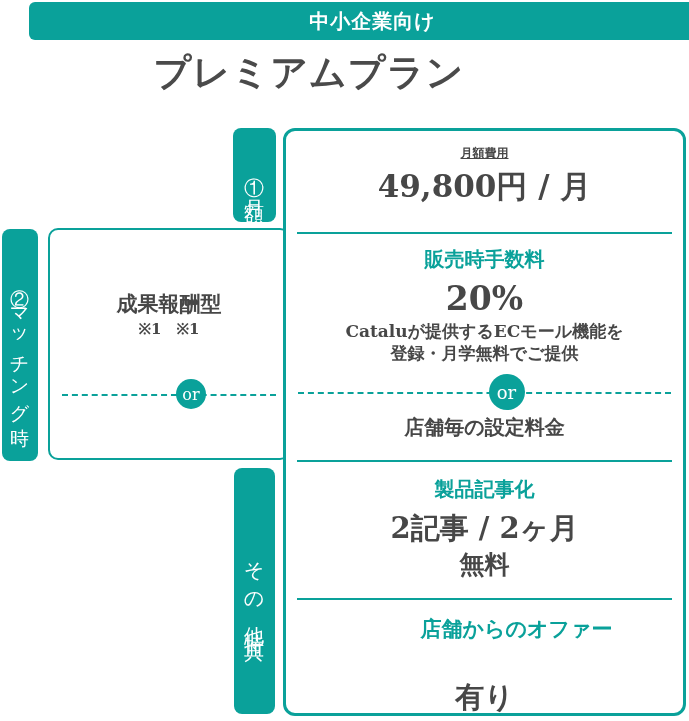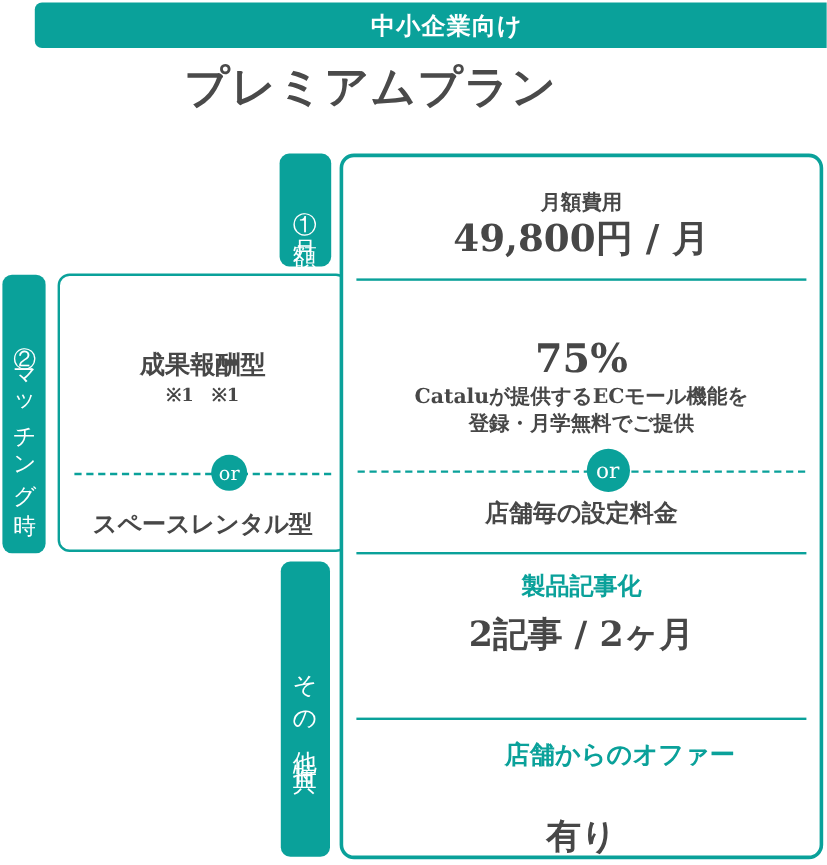--- a/index.html
+++ b/index.html
@@ -92,43 +92,44 @@
   <div class="vtab vtab-matching">②マッチング時</div>
   <div class="vtab vtab-other">その他特典</div>
 
   <div class="left-box">
     <div class="line" style="top:63px;font-size:21px;">成果報酬型</div>
     <div class="line" style="top:92px;font-size:15px;">※1　※1</div>
     <div class="or-divider small" style="top:149px;">
       <div class="dots"></div>
       <div class="or-circle">or</div>
     </div>
-    <div class="line" style="top:196px;font-size:20px;">スペースレンタル型</div>
   </div>
 
   <div class="main-box">
 
-    <div class="line" style="top:30px;font-size:17px;">月額費用</div>
-    <div class="line" style="top:53px;font-size:31px;">49,800円 / 月</div>
+    <div class="line" style="top:16px;font-size:12px;text-decoration:underline;">月額費用</div>
+    <div class="line" style="top:40px;font-size:31px;">49,800円 / 月</div>
 
     <div class="divider" style="top:101px;"></div>
 
-    <div class="line" style="top:151px;font-size:33px;">75%</div>
+    <div class="line teal-head" style="top:118px;font-size:20px;">販売時手数料</div>
+    <div class="line" style="top:151px;font-size:33px;">20%</div>
     <div class="line" style="top:214px;font-size:17px;">登録・月学無料でご提供</div>
     <div class="line" style="top:192px;font-size:17px;">Cataluが提供するECモール機能を</div>
     <div class="or-divider big" style="top:243px;">
       <div class="dots"></div>
       <div class="or-circle">or</div>
     </div>
     <div class="line" style="top:286px;font-size:20px;">店舗毎の設定料金</div>
 
     <div class="divider" style="top:329px;"></div>
 
-    <div class="line teal-head" style="top:348px;font-size:20px;font-family:Liberation Serif, serif;">製品記事化</div>
+    <div class="line teal-head" style="top:348px;font-size:20px;">製品記事化</div>
     <div class="line" style="top:383px;font-size:29px;">2記事 / 2ヶ月</div>
+    <div class="line" style="top:421px;font-size:25px;">無料</div>
 
     <div class="divider" style="top:467px;"></div>
 
     <div class="line teal-head" style="top:487px;font-size:21px;margin-left:32px;">店舗からのオファー</div>
     <div class="line" style="top:552px;font-size:29px;">有り</div>
 
   </div>
 
 </div>
 

